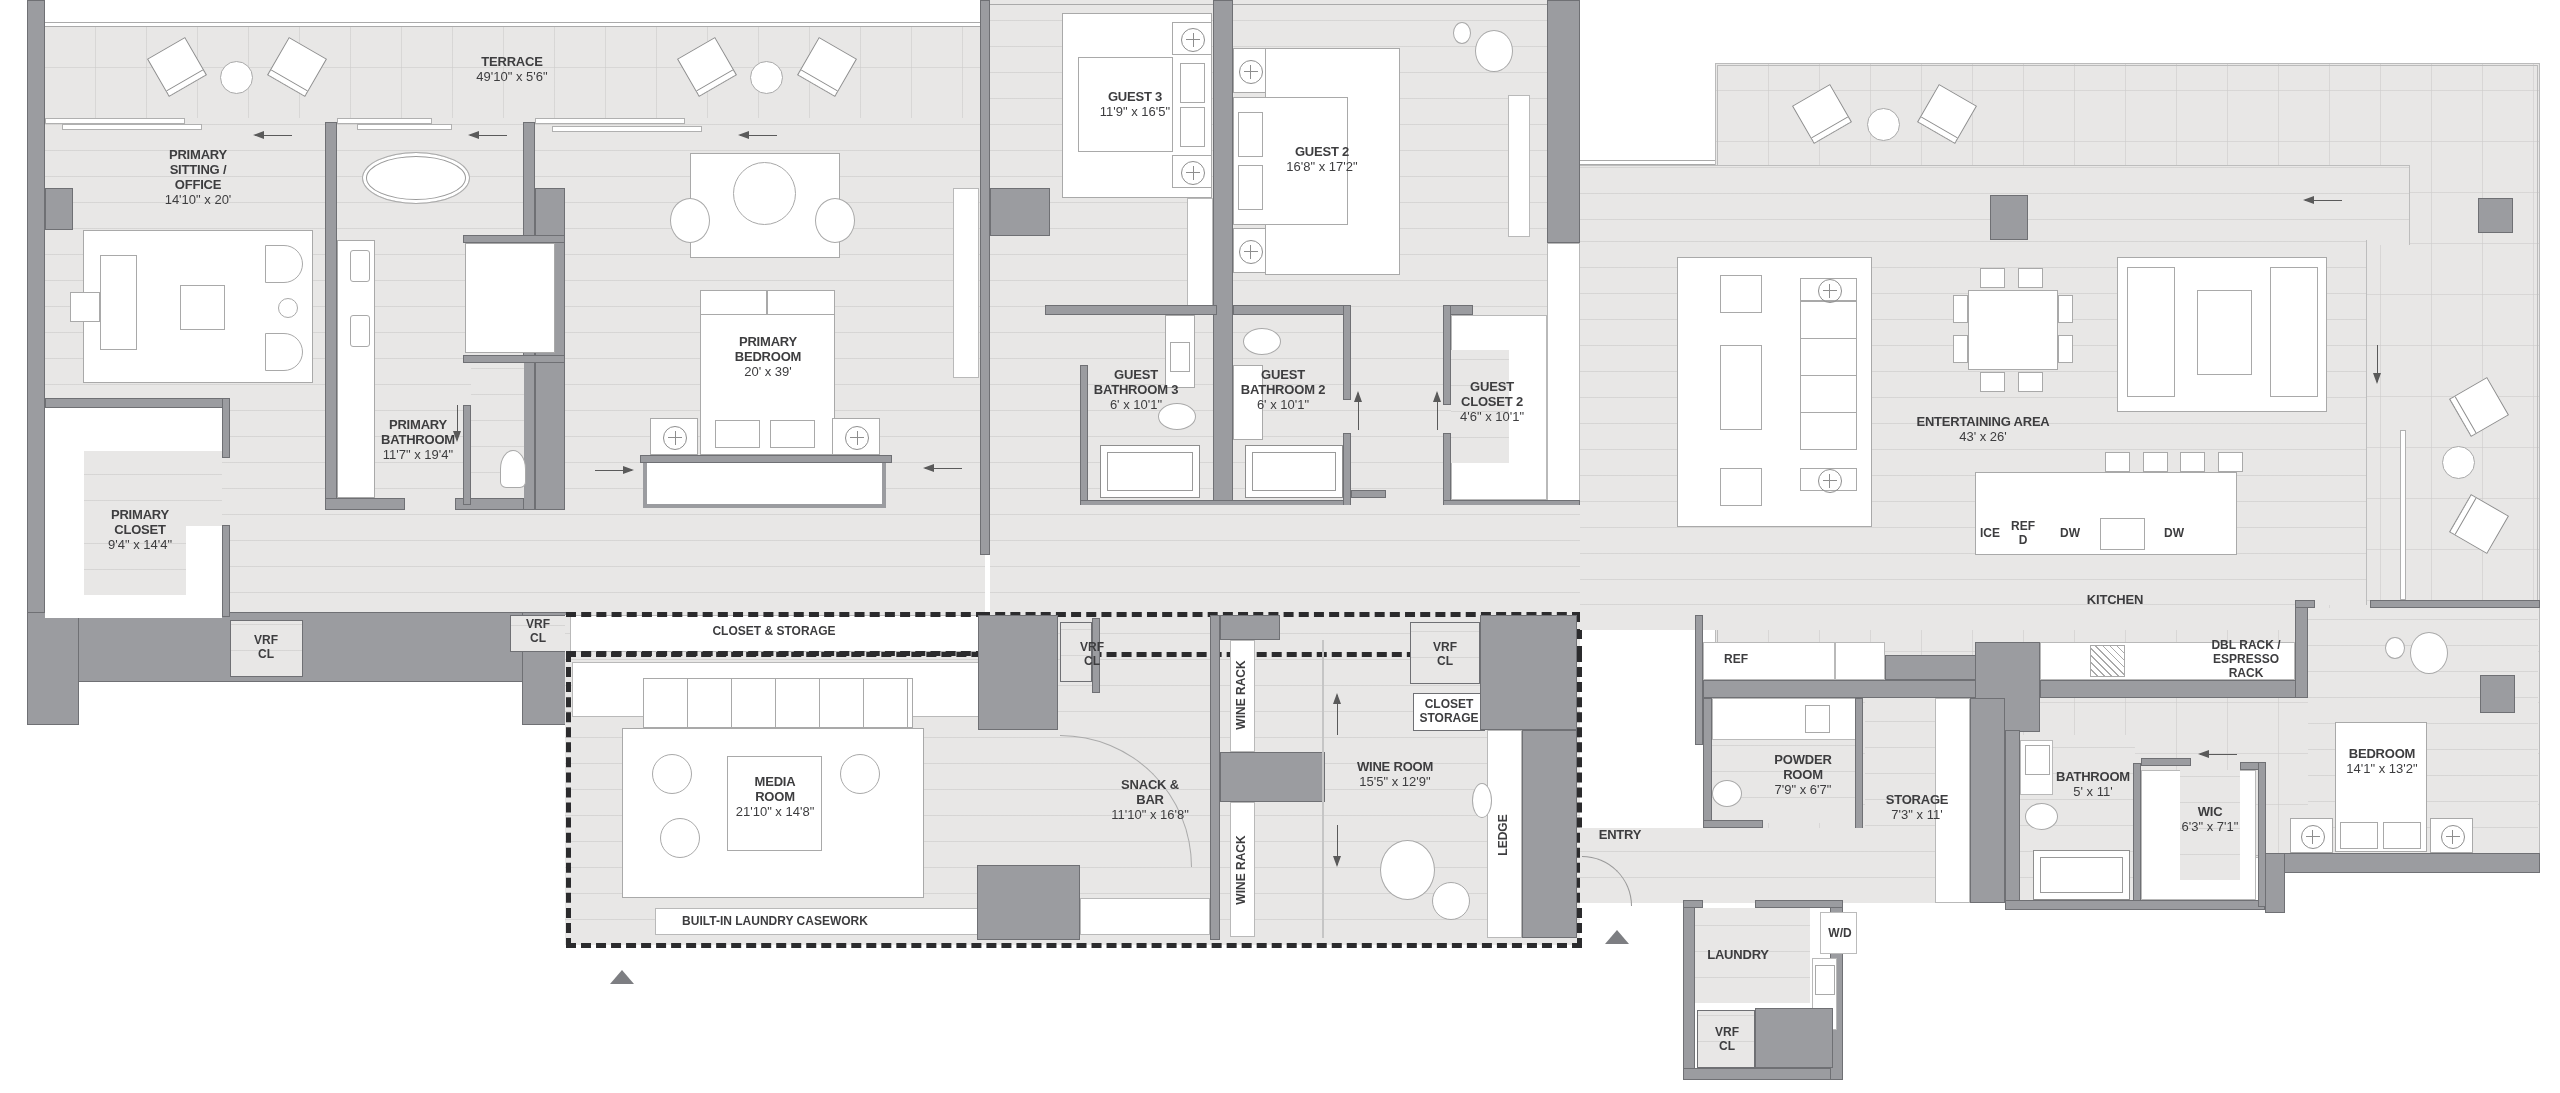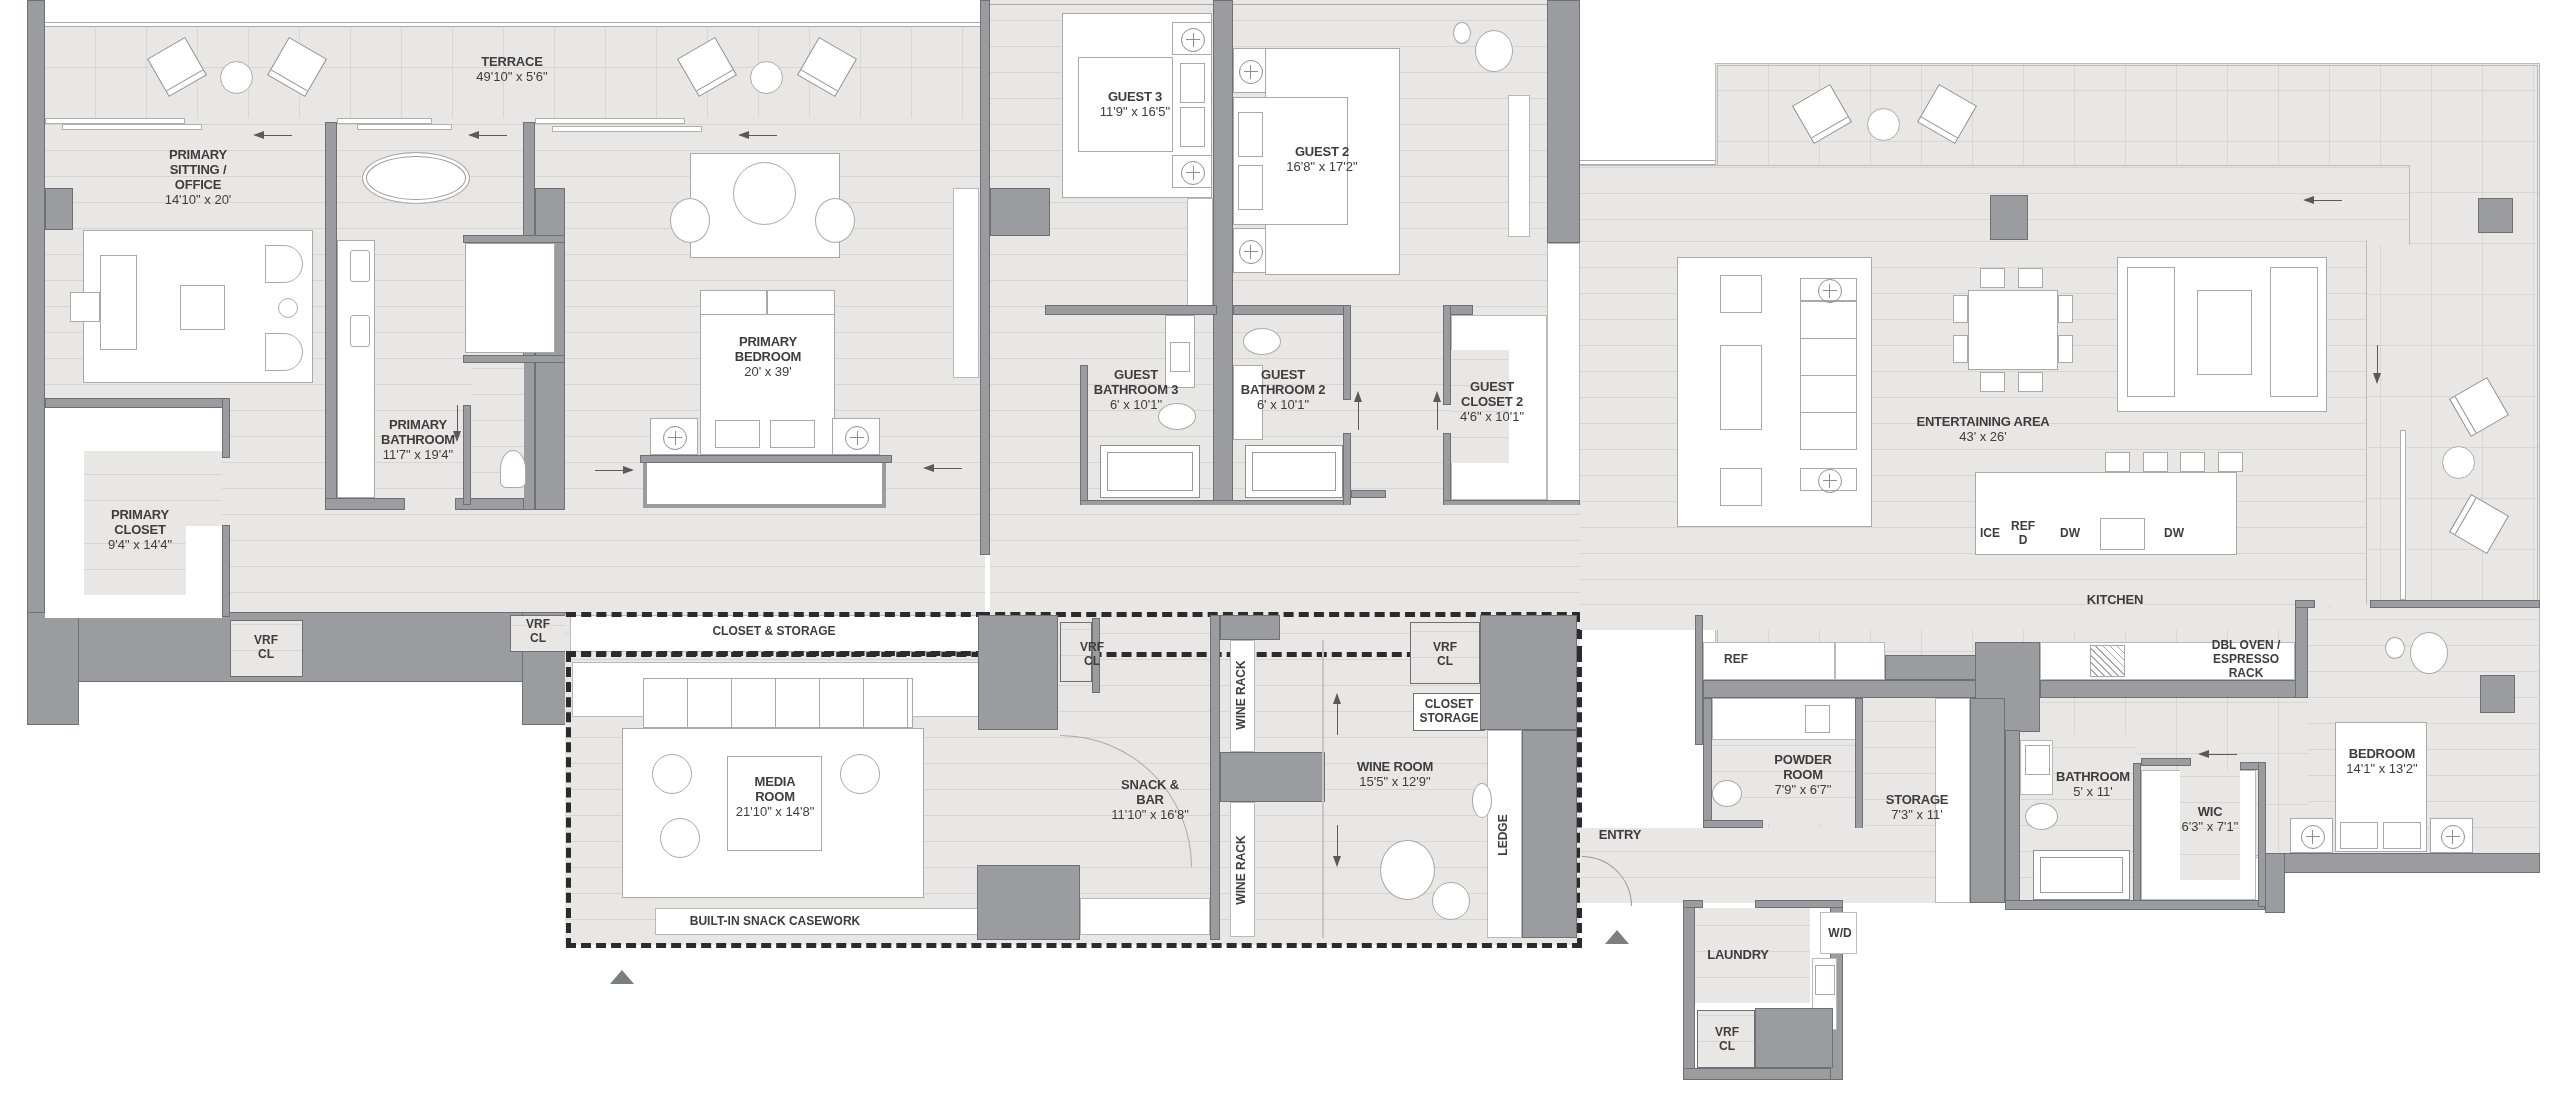--- a/index.html
+++ b/index.html
@@ -254,21 +254,21 @@
 <div class="abs furn" style="left:727px;top:756px;width:95px;height:95px;"></div>
 <div class="abs furn circle" style="left:652px;top:754px;width:40px;height:40px;"></div>
 <div class="abs furn circle" style="left:840px;top:754px;width:40px;height:40px;"></div>
 <div class="abs furn circle" style="left:660px;top:818px;width:40px;height:40px;"></div>
 <div class="label" style="left:775px;top:797px;">
   <span class="n">MEDIA</span>
   <span class="n">ROOM</span>
   <span class="d">21'10" x 14'8"</span>
 </div>
 <div class="abs white" style="left:655px;top:908px;width:325px;height:27px;"></div>
-<div class="label small" style="left:775px;top:922px;">BUILT-IN SNACK CASEWORK</div>
+<div class="label small" style="left:775px;top:922px;">BUILT-IN LAUNDRY CASEWORK</div>
 <div class="tri" style="left:610px;top:970px;"></div>
 
 <div class="abs wall" style="left:978px;top:615px;width:80px;height:115px;"></div>
 <div class="abs floor" style="left:1060px;top:622px;width:32px;height:60px;border:1px solid #6f7074;"></div>
 <div class="abs wall" style="left:1092px;top:618px;width:8px;height:75px;"></div>
 <div class="label small" style="left:1092px;top:655px;">
   <span style="display:block">VRF</span>
   <span style="display:block">CL</span>
 </div>
 <div class="abs wall" style="left:977px;top:865px;width:103px;height:75px;"></div>
@@ -385,21 +385,21 @@
 <div class="abs white" style="left:1703px;top:642px;width:132px;height:38px;"></div>
 <div class="label small" style="left:1736px;top:660px;">REF</div>
 <div class="label small" style="left:1869px;top:660px;">WINE</div>
 <div class="abs white" style="left:1835px;top:642px;width:50px;height:38px;"></div>
 <div class="abs wall" style="left:1703px;top:680px;width:340px;height:18px;"></div>
 <div class="abs wall" style="left:1885px;top:655px;width:115px;height:25px;"></div>
 <div class="abs wall" style="left:1975px;top:642px;width:65px;height:90px;"></div>
 <div class="abs white" style="left:2040px;top:642px;width:255px;height:38px;"></div>
 <div class="abs furn" style="left:2090px;top:645px;width:35px;height:32px;background:repeating-linear-gradient(45deg,#fff 0,#fff 4px,#aaa 4px,#aaa 5px);"></div>
 <div class="label small" style="left:2246px;top:660px;">
-  <span style="display:block">DBL OVEN /</span>
+  <span style="display:block">DBL RACK /</span>
   <span style="display:block">ESPRESSO</span>
   <span style="display:block">RACK</span>
 </div>
 <div class="abs wall" style="left:2040px;top:680px;width:268px;height:18px;"></div>
 <div class="abs wall" style="left:2295px;top:600px;width:13px;height:98px;"></div>
 <div class="abs wall" style="left:2295px;top:600px;width:20px;height:8px;"></div>
 <div class="abs wall" style="left:2370px;top:600px;width:170px;height:8px;"></div>
 
 <div class="abs floor" style="left:1712px;top:698px;width:150px;height:125px;"></div>
 <div class="abs white" style="left:1712px;top:698px;width:150px;height:42px;"></div>

